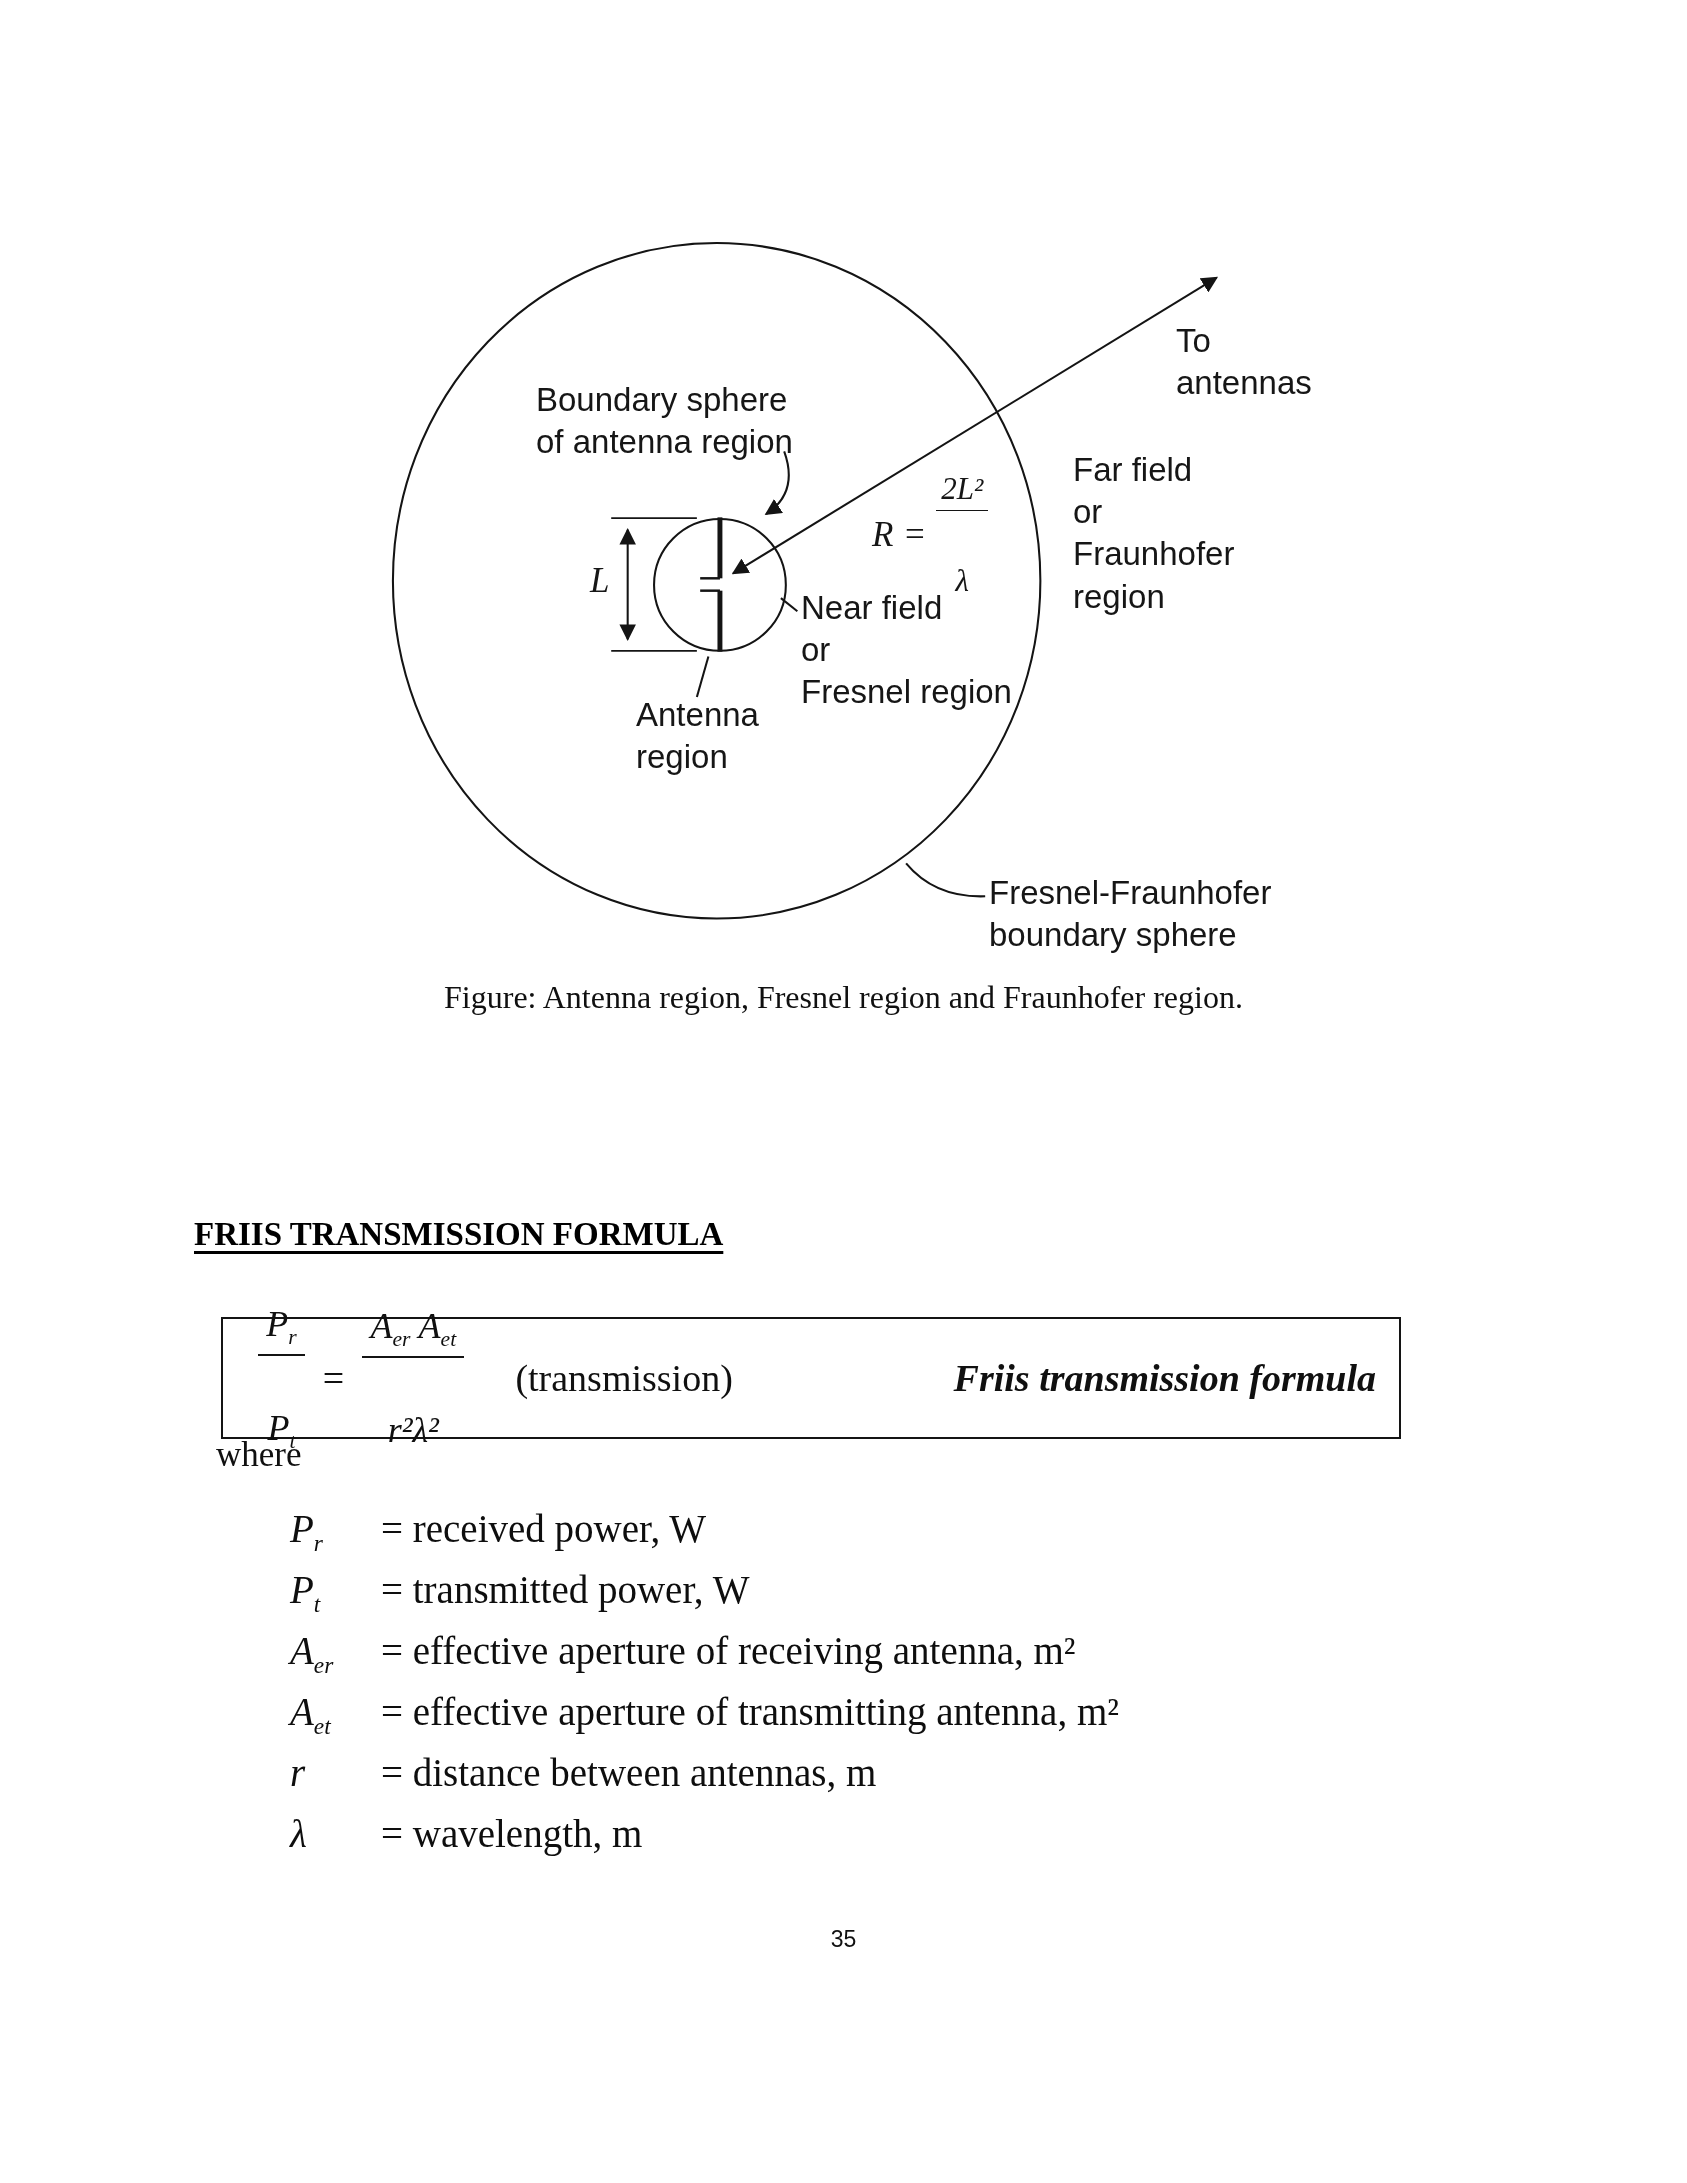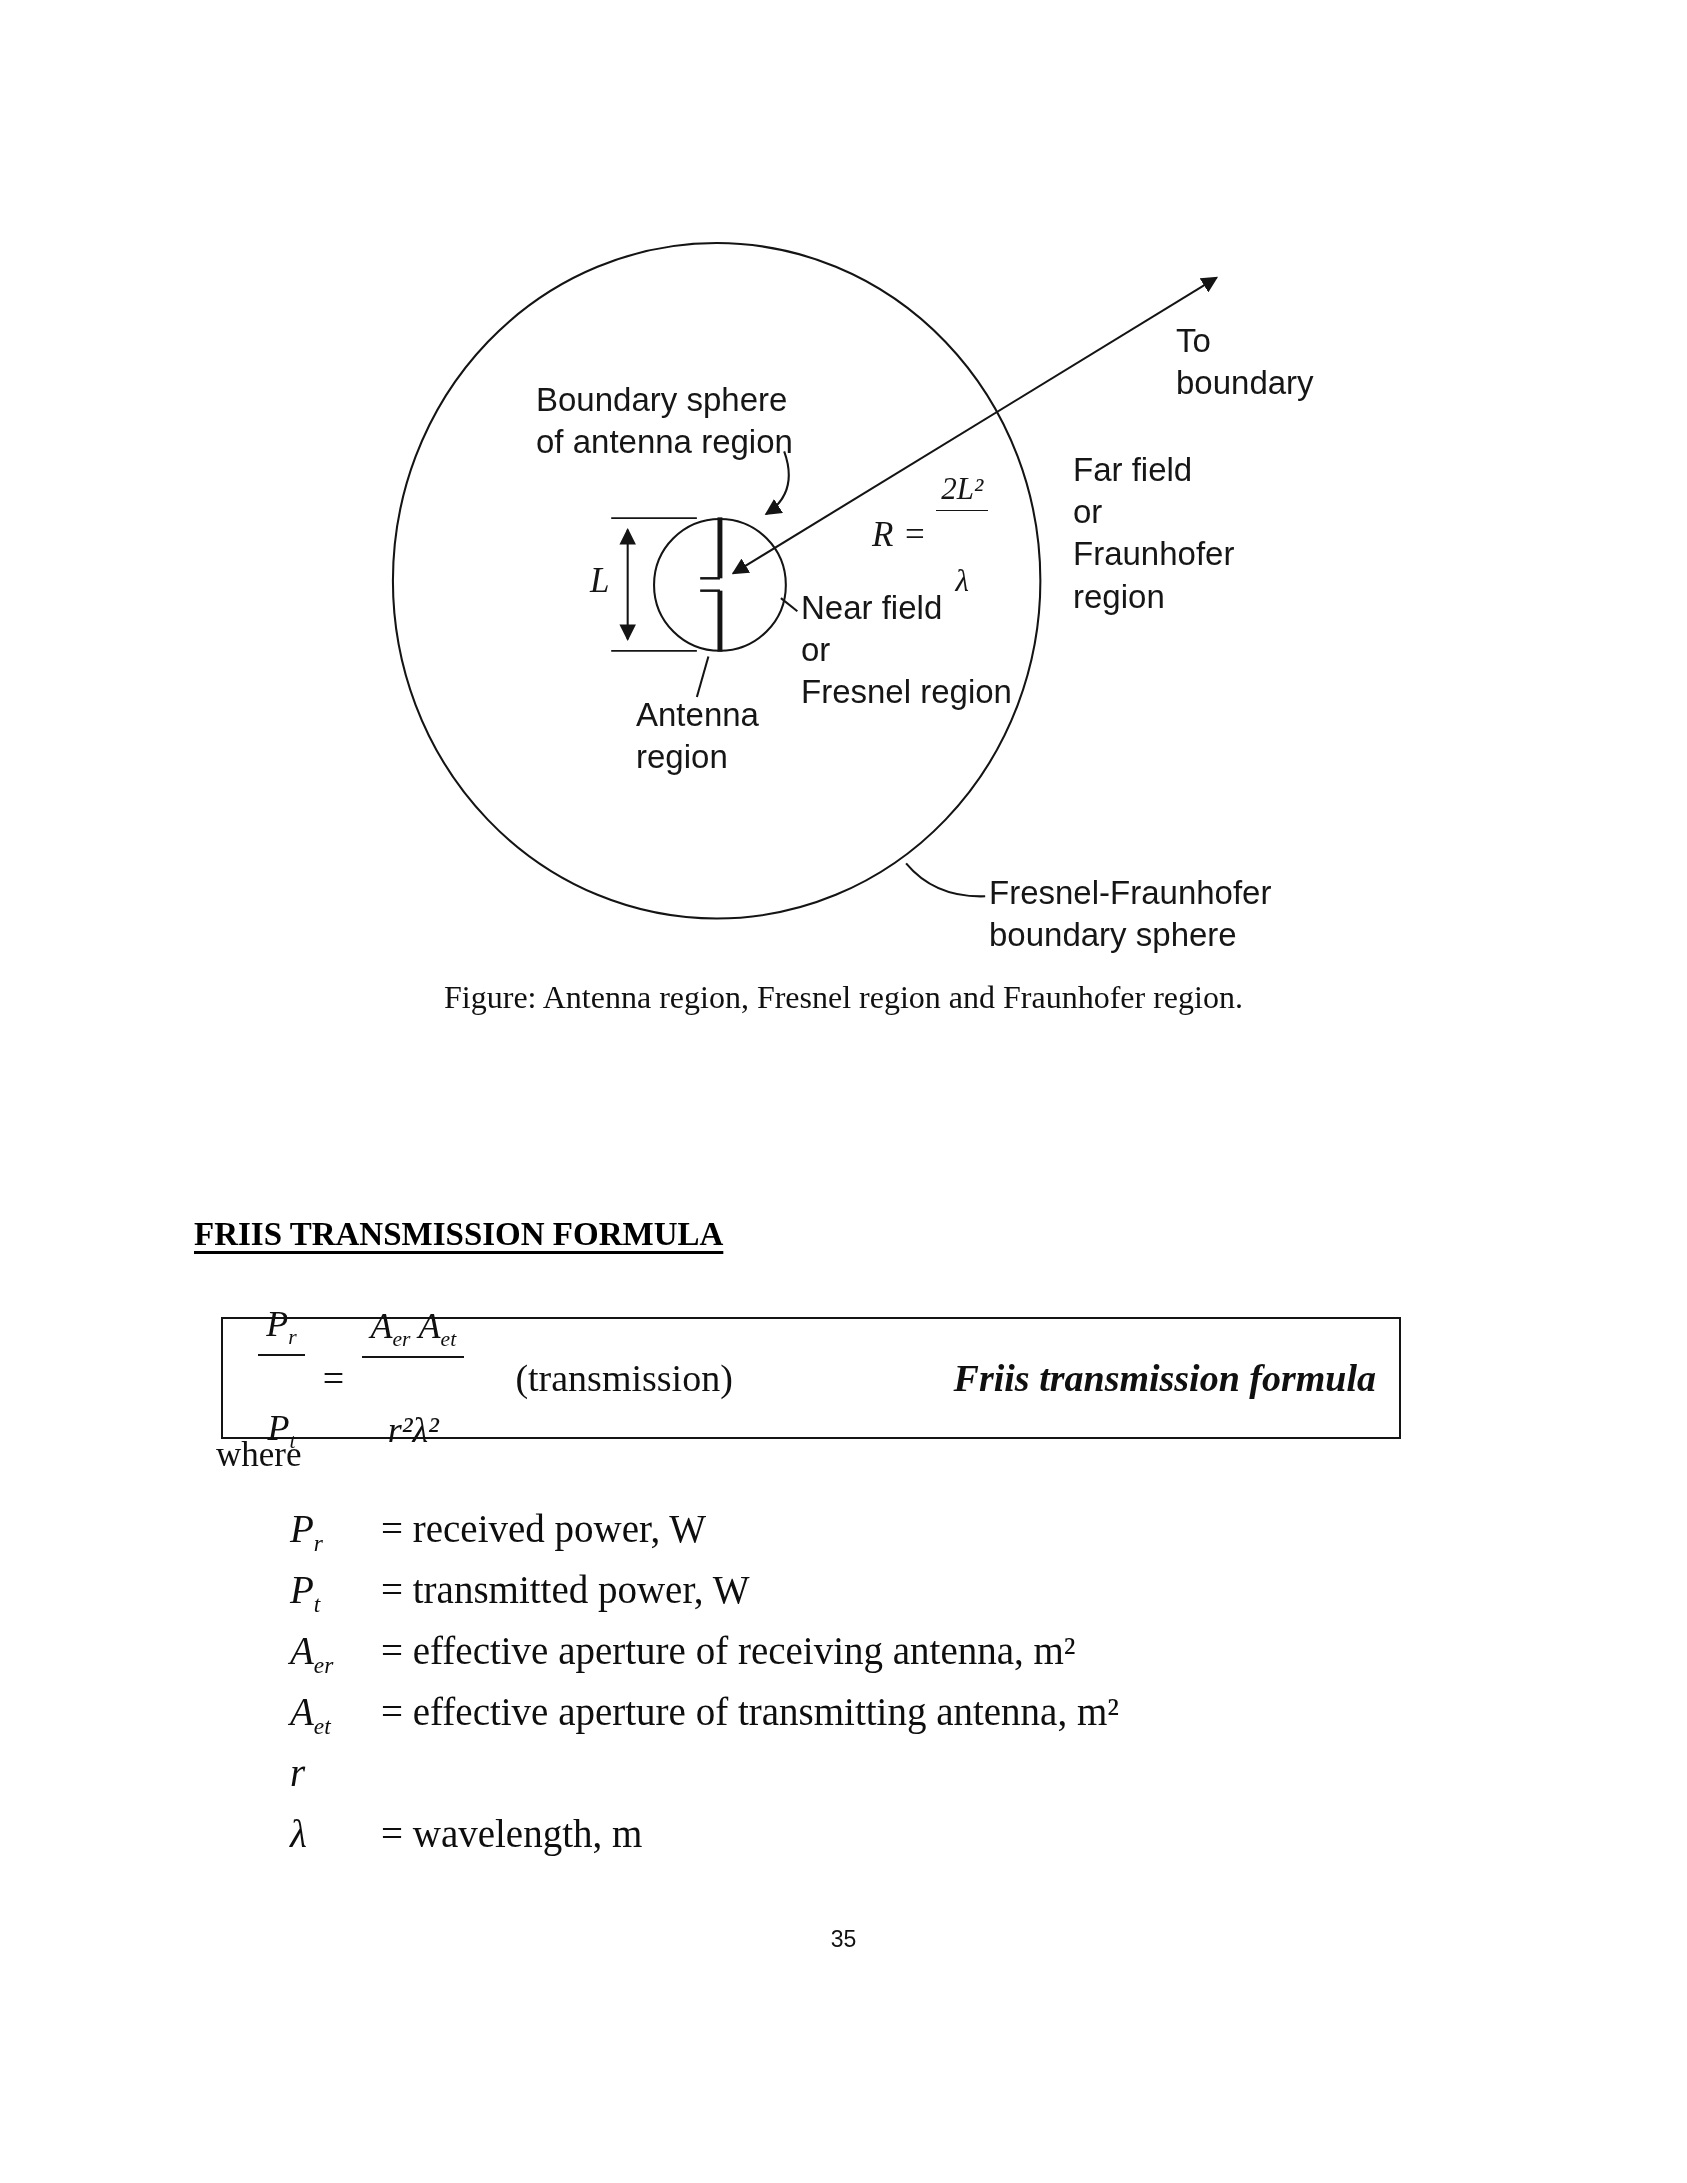--- a/index.html
+++ b/index.html
@@ -101,21 +101,21 @@
   <path d="M 1196 1088 Q 1135 1090 1100 1048" fill="none" stroke="#141414" stroke-width="2.5"></path>
 </svg>
 
 <div class="abs dlabel" style="left:536px; top:379px;">
   <div>Boundary sphere</div>
   <div>of antenna region</div>
 </div>
 
 <div class="abs dlabel" style="left:1176px; top:320px;">
   <div>To</div>
-  <div>boundary</div>
+  <div>antennas</div>
 </div>
 
 <div class="abs r-formula" style="left:872px; top:471px;">
   <span class="it">R</span>
   <span>=</span>
   <span class="frac">
     <span class="num it">2L²</span>
     <span class="den it">λ</span>
   </span>
 </div>
@@ -177,20 +177,21 @@
   <div class="def-row">
     <span class="def-sym"><span>A</span><sub>er</sub></span>
     <span class="def-text">= effective aperture of receiving antenna, m²</span>
   </div>
   <div class="def-row">
     <span class="def-sym"><span>A</span><sub>et</sub></span>
     <span class="def-text">= effective aperture of transmitting antenna, m²</span>
   </div>
   <div class="def-row">
     <span class="def-sym"><span>r</span><sub></sub></span>
+    <span class="def-text">= distance between antennas, m</span>
   </div>
   <div class="def-row">
     <span class="def-sym"><span>λ</span><sub></sub></span>
     <span class="def-text">= wavelength, m</span>
   </div>
 </div>
 
 <div class="abs page-number" style="top:1926px;">35</div>
 
 

